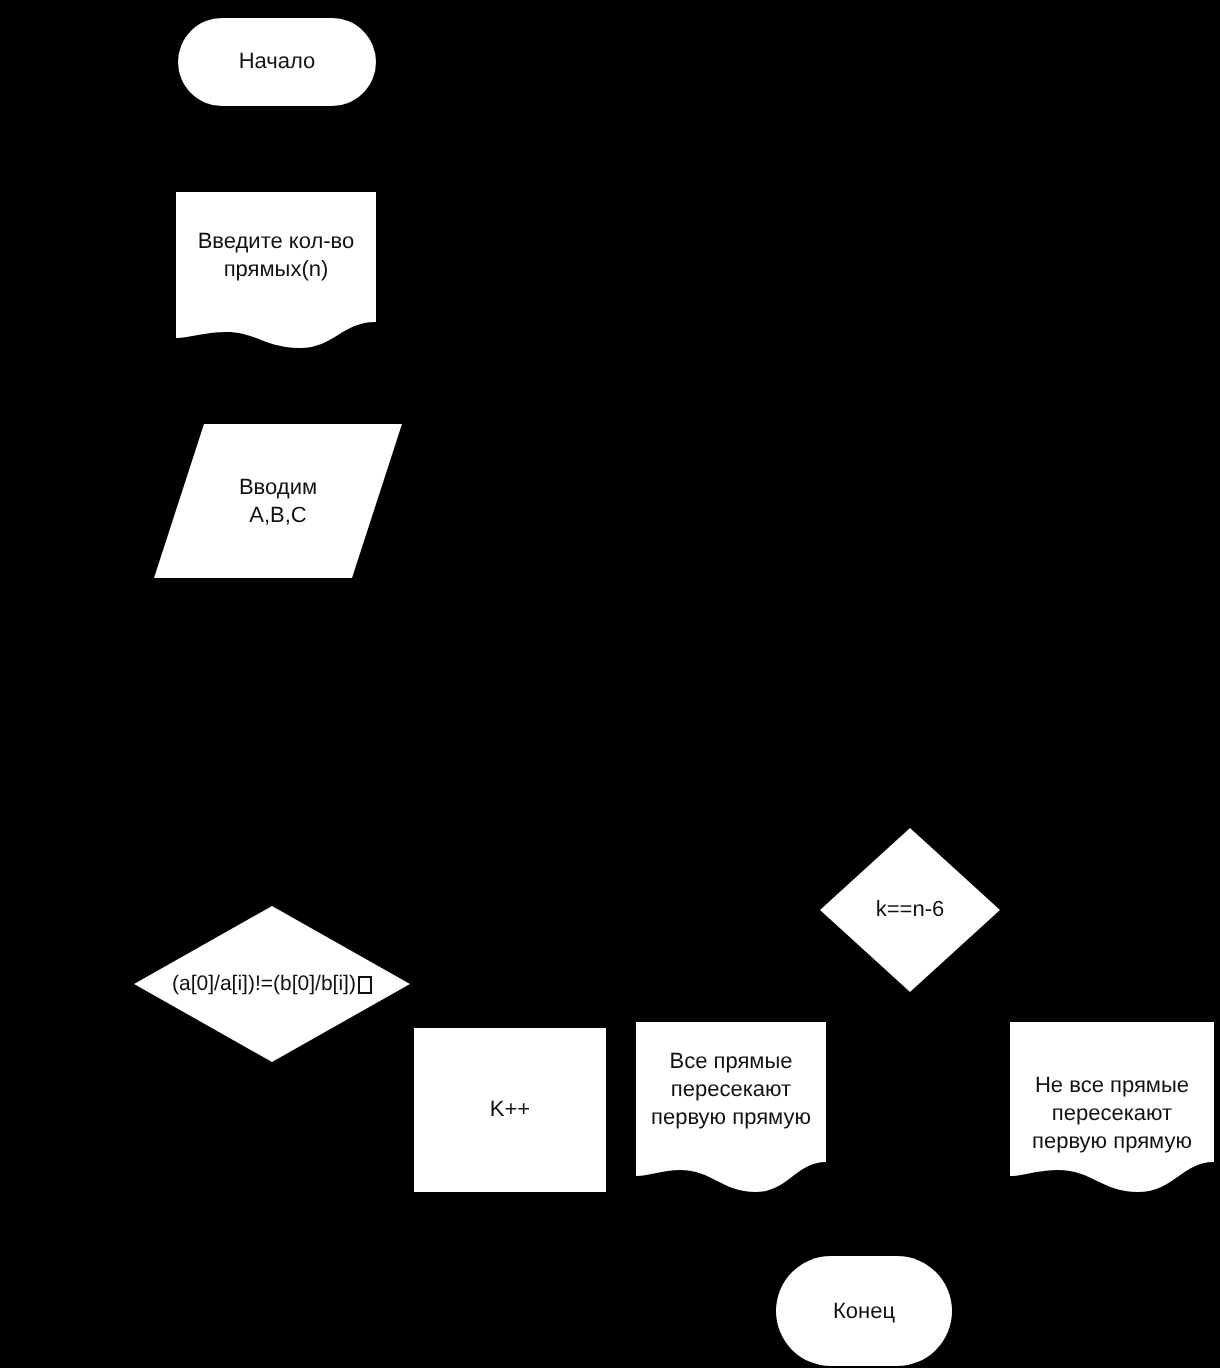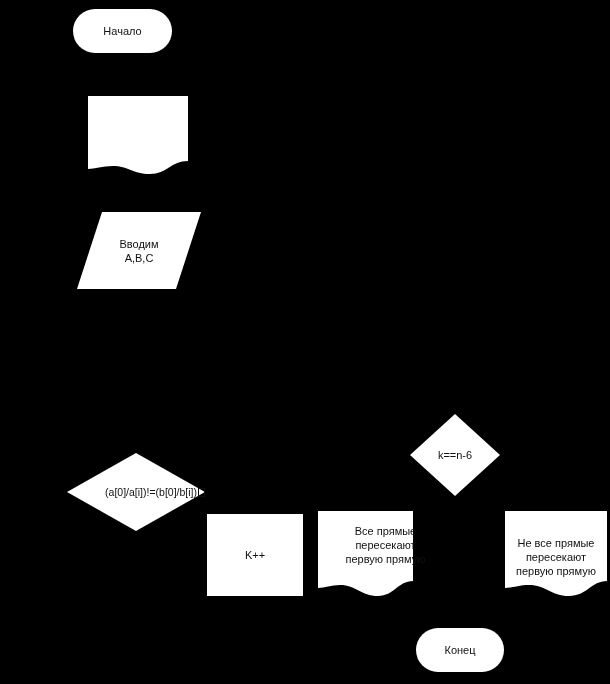--- a/index.html
+++ b/index.html
@@ -66,77 +66,79 @@
     vertical-align: -1px;
     margin-left: 1px;
     background: transparent;
   }
 </style>
 </head>
 <body>
 
 <div id="canvas">
 
-  <div class="node terminator" style="left:73px; top:9px; width:99px; height:44px;">
+  <div class="node terminator" style="left:89px; top:9px; width:99px; height:44px;">
     <div class="shape"></div>
     <div class="label">Начало</div>
   </div>
 
   <div class="node document" style="left:88px; top:96px; width:100px; height:78px;">
     <svg width="100" height="78" viewBox="0 0 100 78">
       <path d="M0,0 L100,0 L100,65 C83,65 79,78 62,78 C45,78 40,70 25,70 C14,70 7,73 0,73 Z" fill="#ffffff"></path>
     </svg>
+    <div class="label" style="height:64px;">Введите кол-во
+прямых(n)</div>
   </div>
 
   <div class="node parallelogram" style="left:77px; top:212px; width:124px; height:77px;">
     <svg width="124" height="77" viewBox="0 0 124 77">
       <path d="M25,0 L124,0 L99,77 L0,77 Z" fill="#ffffff"></path>
     </svg>
     <div class="label">Вводим
 A,B,C</div>
   </div>
 
 
   <div class="node decision" style="left:67px; top:453px; width:138px; height:78px;">
     <svg width="138" height="78" viewBox="0 0 138 78">
       <path d="M69,0 L138,39 L69,78 L0,39 Z" fill="#ffffff"></path>
     </svg>
-    <div class="label" style="font-size:10.5px;justify-content:flex-end;">
+    <div class="label" style="font-size:10.5px;">
       <span>(a[0]/a[i])!=(b[0]/b[i])</span><span class="tofu"></span>
     </div>
   </div>
 
   <div class="node process" style="left:207px; top:514px; width:96px; height:82px;">
     <div class="shape"></div>
     <div class="label">K++</div>
   </div>
 
   <div class="node document" style="left:318px; top:511px; width:95px; height:85px;">
     <svg width="95" height="85" viewBox="0 0 95 85">
       <path d="M0,0 L95,0 L95,70 C80,70 76,85 60,85 C43,85 38,74 22,74 C13,74 7,77 0,77 Z" fill="#ffffff"></path>
     </svg>
-    <div class="label" style="height:68px;padding-left:20px;">Все прямые
+    <div class="label" style="height:68px;">Все прямые
 пересекают
 первую прямую</div>
   </div>
 
   <div class="node decision" style="left:410px; top:414px; width:90px; height:82px;">
     <svg width="90" height="82" viewBox="0 0 90 82">
       <path d="M45,0 L90,41 L45,82 L0,41 Z" fill="#ffffff"></path>
     </svg>
     <div class="label">k==n-6</div>
   </div>
 
   <div class="node document" style="left:505px; top:511px; width:102px; height:85px;">
     <svg width="102" height="85" viewBox="0 0 102 85">
       <path d="M0,0 L102,0 L102,70 C86,70 82,85 64,85 C46,85 41,74 24,74 C14,74 7,77 0,77 Z" fill="#ffffff"></path>
     </svg>
     <div class="label" style="height:68px;margin-top:12px;">Не все прямые
 пересекают
 первую прямую</div>
   </div>
 
-  <div class="node terminator" style="left:416px; top:628px; width:88px; height:44px;">
+  <div class="node terminator" style="left:388px; top:628px; width:88px; height:55px;">
     <div class="shape"></div>
     <div class="label">Конец</div>
   </div>
 
 </div>
 
 </body></html>

